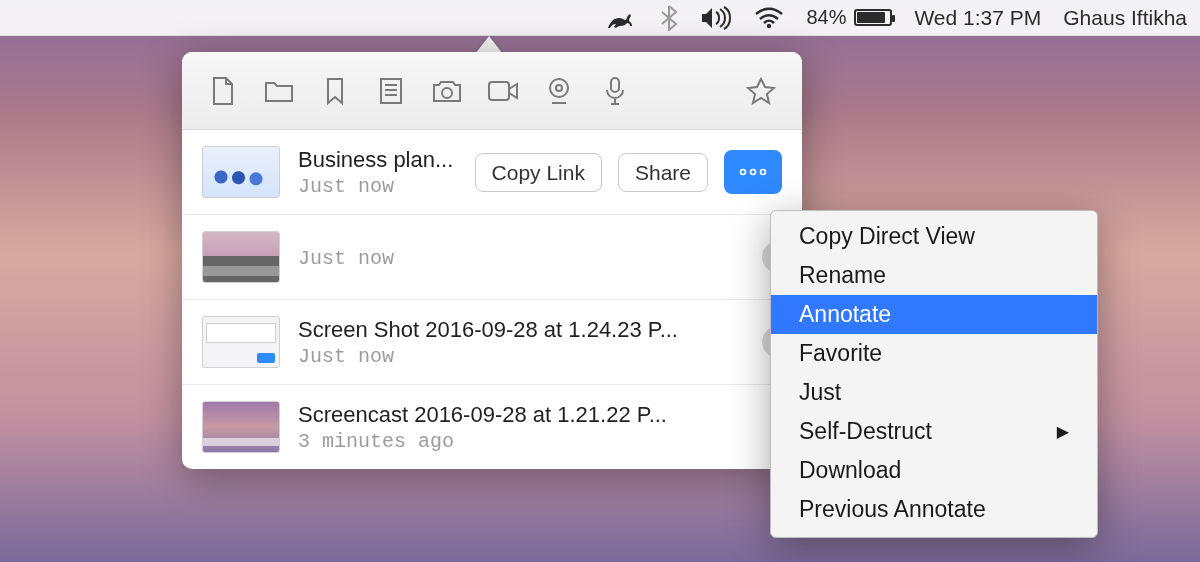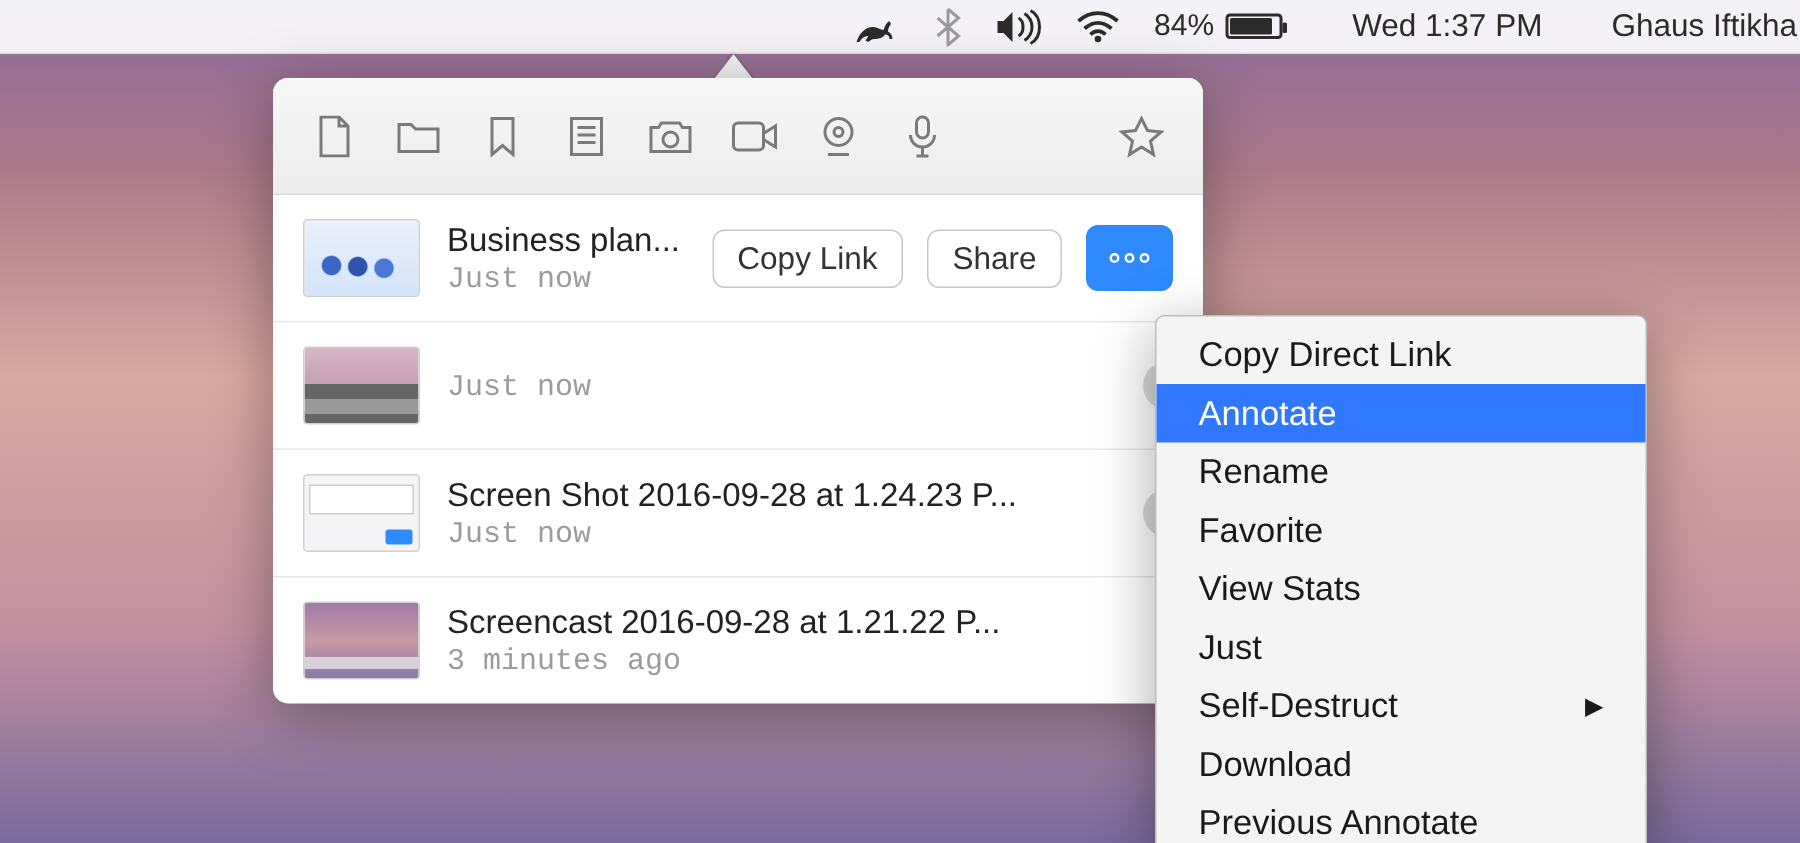--- a/index.html
+++ b/index.html
@@ -11,34 +11,34 @@
 
   
   .menubar {
     position: absolute;
     top: 0; left: 0; right: 0;
     height: 36px;
     background: rgba(248,248,250,0.96);
     display: flex;
     align-items: center;
     justify-content: flex-end;
-    padding-right: 4px;
+    padding-right: 15px;
     font-size: 20px;
     color: #2b2b2b;
     border-bottom: 1px solid rgba(0,0,0,0.08);
     gap: 22px;
   }
   .menubar .icon { display: inline-flex; align-items: center; justify-content: center; }
   .menubar .battery { display: inline-flex; align-items: center; gap: 8px; }
   .menubar .batt-body {
     width: 38px; height: 17px; border: 2px solid #2b2b2b; border-radius: 3px; position: relative;
   }
   .menubar .batt-body::after { content: ""; position: absolute; right: -5px; top: 4px; width: 3px; height: 7px; background: #2b2b2b; border-radius: 1px; }
   .menubar .batt-fill { position: absolute; left: 1px; top: 1px; bottom: 1px; width: 82%; background: #2b2b2b; border-radius: 1px; }
-  .menubar .datetime, .menubar .username { font-size: 21px; margin-left: 24px; }
+  .menubar .datetime, .menubar .username { font-size: 21px; }
   .menubar .username { padding-right: 0; margin-right: -2px; }
 
   
   .menubar-pointer {
     position: absolute;
     top: 36px;
     left: 475px;
     width: 0; height: 0;
     border-left: 14px solid transparent;
     border-right: 14px solid transparent;
@@ -322,33 +322,30 @@
         <div class="title">Screencast 2016-09-28 at 1.21.22 P...</div>
         <div class="time">3 minutes ago</div>
       </div>
     </div>
 
   </div>
 </div>
 
 <div class="context-menu">
   <div class="item">
-    <span>Copy Direct Link</span>
+    <span>Copy Direct View</span>
+  </div>
+  <div class="item">
+    <span>Rename</span>
   </div>
   <div class="item hovered">
     <span>Annotate</span>
   </div>
   <div class="item">
-    <span>Rename</span>
-  </div>
-  <div class="item">
     <span>Favorite</span>
-  </div>
-  <div class="item">
-    <span>View Stats</span>
   </div>
   <div class="item">
     <span>Just</span>
   </div>
   <div class="item">
     <span>Self-Destruct</span>
     <span class="arrow">▶</span>
   </div>
   <div class="item">
     <span>Download</span>

